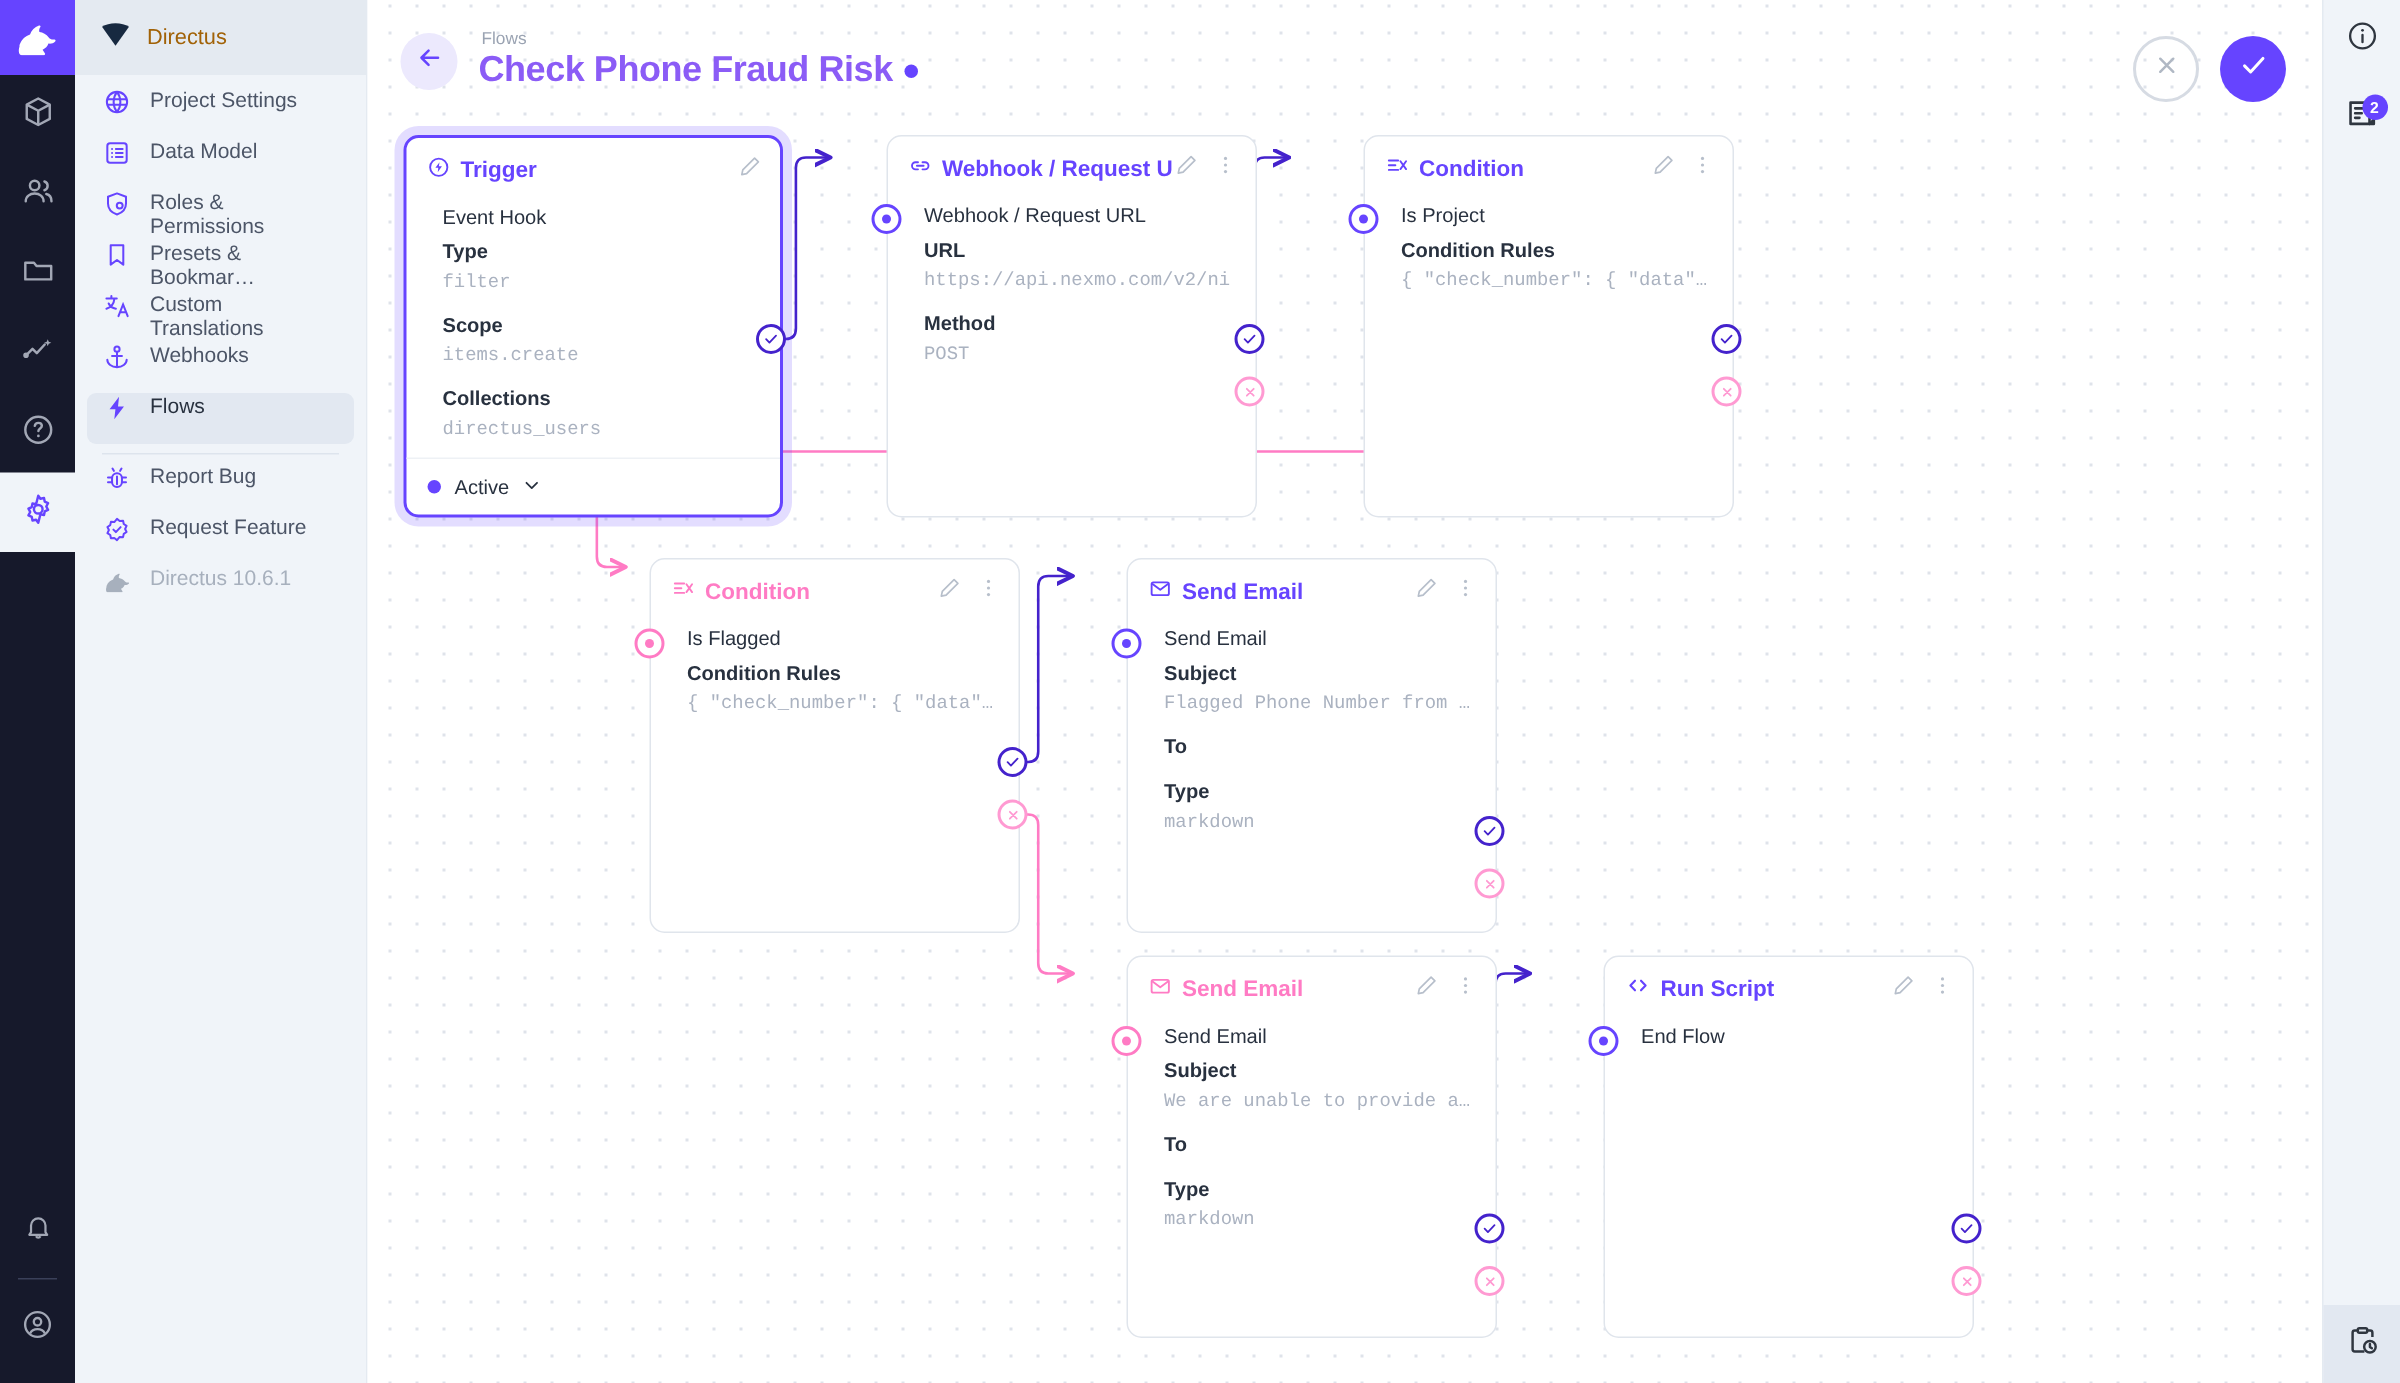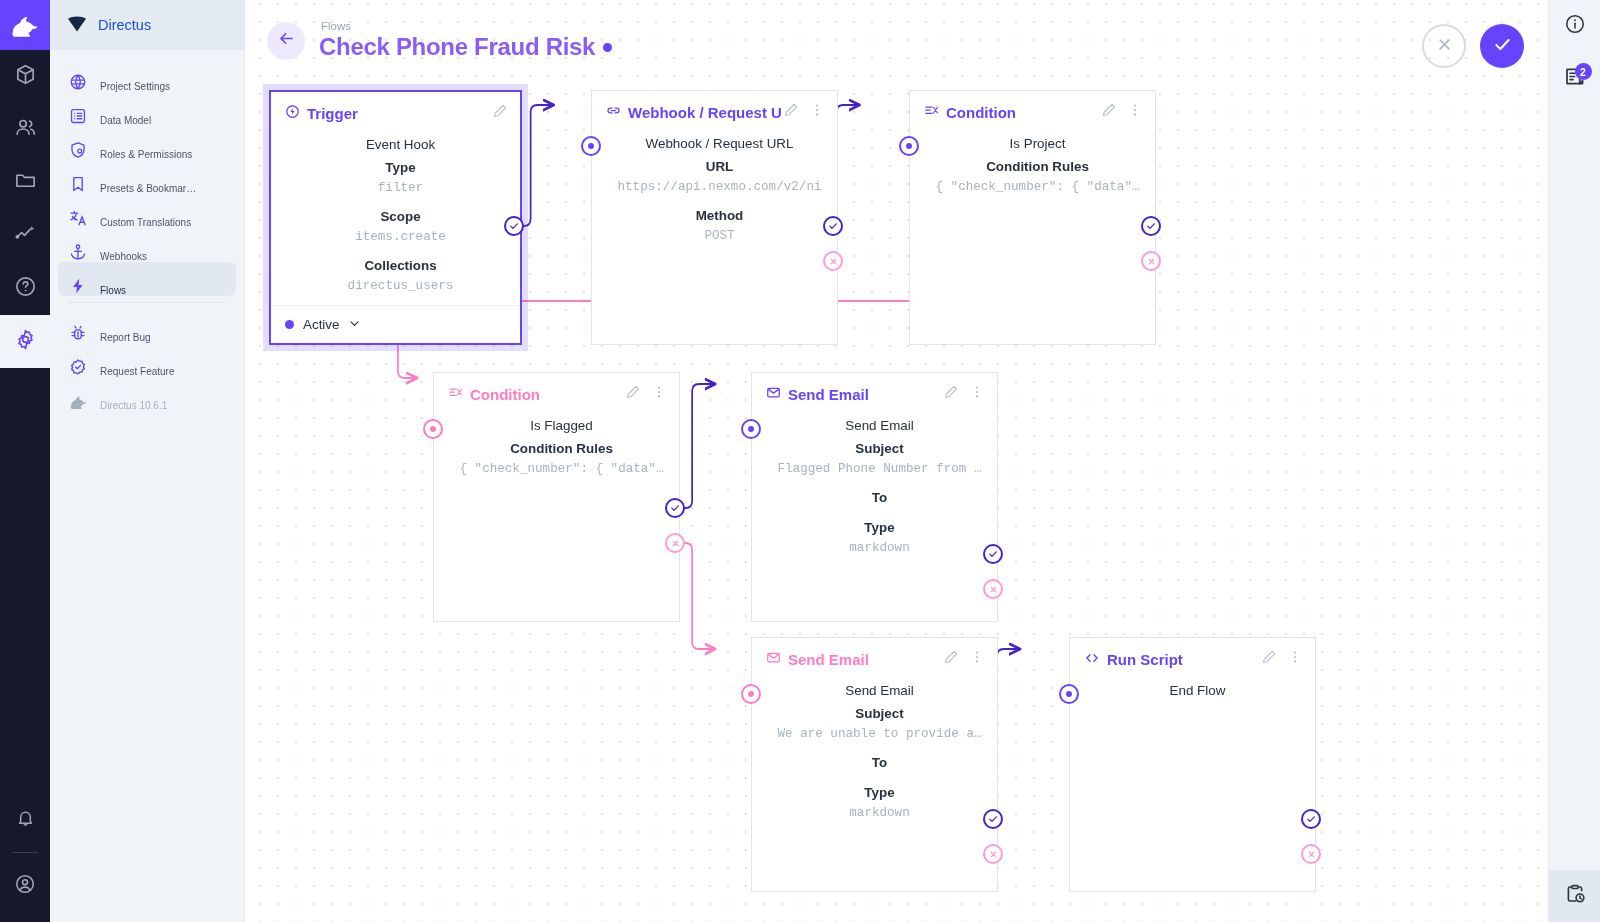--- a/index.html
+++ b/index.html
@@ -30,27 +30,27 @@
   .mb-div { width:26px; height:1px; background:#3a4059; margin:6px 0; }
 
   
   .navsidebar {
     width:195px; flex:0 0 195px; height:922px; background:#f0f4f9;
     border-right:1px solid #e4eaf1; display:flex; flex-direction:column;
   }
   .nav-head {
     height:50px; display:flex; align-items:center; gap:10px;
     padding:0 12px 0 16px; background:#e4eaf1;
-    font-size:14.5px; color:#1d4ed8; font-weight:400;
+    font-size:14.5px; color:#a16207; font-weight:400;
   }
   .nav-list { padding:8px 8px 0 8px; }
   .nav-item {
-    display:flex; align-items:flex-end; gap:12px; height:34px;
+    display:flex; align-items:flex-start; gap:12px; height:34px;
     padding:0 10px; border-radius:6px; cursor:pointer;
-    font-size:10px; color:#4c5567;
+    font-size:14px; color:#4c5567;
   }
   .nav-item.active { background:#e2e8f1; color:#28313f; }
   .nav-item .ic { width:20px; height:20px; display:flex; align-items:center; justify-content:center; color:#6644ff; flex:0 0 20px;}
   .nav-item.muted { color:#a7b0bd; }
   .nav-item.muted .ic { color:#a7b0bd; }
   .nav-sep { height:1px; background:#dde4ed; margin:6px 10px; }
 
   
   .main { position:relative; flex:1; height:922px; background:#fff; overflow:hidden; }
   .dots {
@@ -70,23 +70,22 @@
   .title { font-size:24px; font-weight:bold; color:#8b5cf6; letter-spacing:-0.3px; }
   .tdot { width:9px; height:9px; border-radius:50%; background:#6644ff; }
 
   .hdr-actions { position:absolute; right:24px; top:24px; display:flex; gap:14px; pointer-events:auto;}
   .rbtn { width:44px; height:44px; border-radius:50%; display:flex; align-items:center; justify-content:center; cursor:pointer;}
   .rbtn.ghost { border:2px solid #d6dbe3; color:#b0b8c4; background:transparent; }
   .rbtn.primary { background:#6644ff; color:#fff; }
 
   
   .node {
-    position:absolute; background:#fff; border:1px solid #e0e5ec; border-radius:0;
+    position:absolute; background:#fff; border:1px solid #e0e5ec; border-radius:10px;
     z-index:10;
-    text-align:center;
   }
   .node.selected {
     border:2px solid #6644ff; box-shadow:0 0 0 6px rgba(102,68,255,0.18);
   }
   .node-hd { display:flex; align-items:center; height:34px; padding:0 12px 0 14px; margin-top:4px;}
   .node-ttl { display:flex; align-items:center; gap:7px; font-size:15px; font-weight:bold; color:#6644ff; white-space:nowrap; overflow:hidden;}
   .node-ttl.pink { color:#ff7bc4; }
   .node-acts { margin-left:auto; display:flex; align-items:center; gap:10px; color:#b7bfcb; }
   .node-body { padding:3px 14px 10px 24px; }
   .nb-lbl { font-weight:bold; font-size:13.4px; color:#28313f; line-height:23px;}

